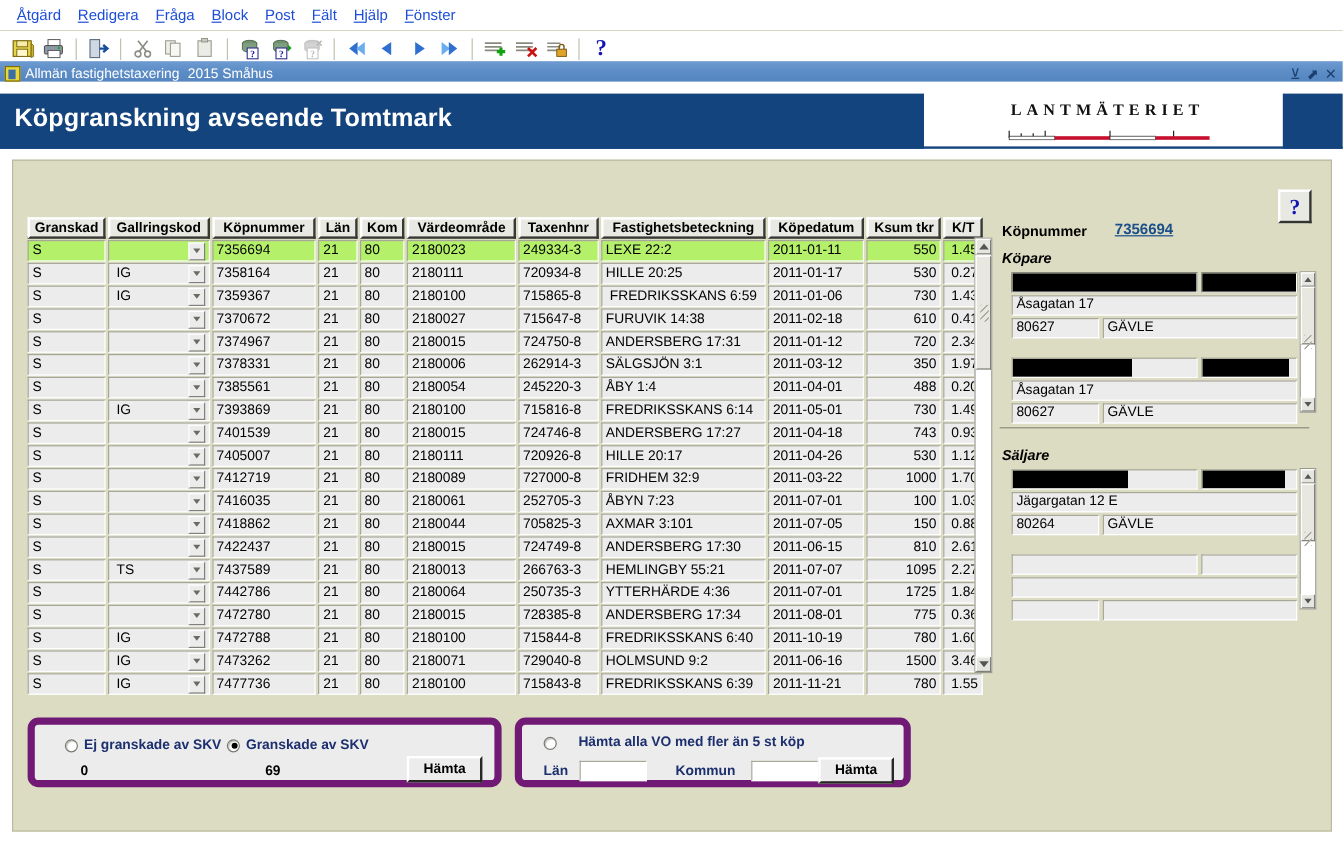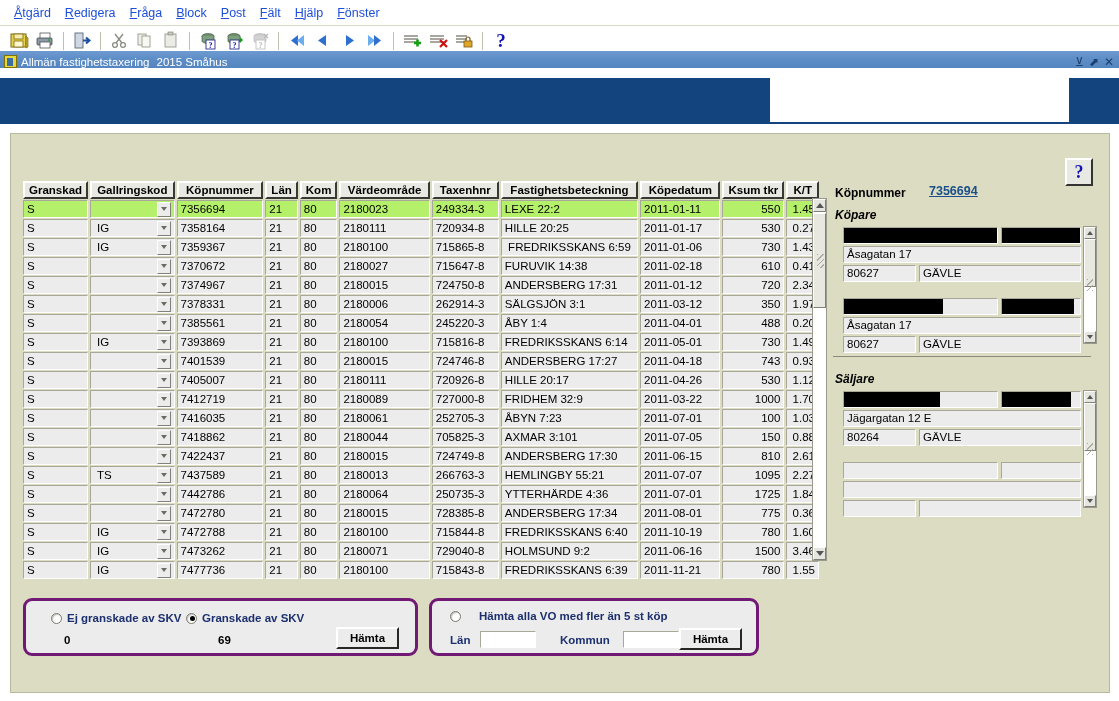--- a/index.html
+++ b/index.html
@@ -275,21 +275,21 @@
   }
   .d-divider {
     position: absolute; left: 0; width: 258px; height: 1px;
     background: #8a8a7c;
   }
 
   
   .box {
     position: absolute; height: 58px;
     background: #ececec;
-    border: 3px solid #701a75;
+    border: 6px solid #701a75;
     border-radius: 9px;
   }
   .radio {
     display: inline-flex; align-items: center; cursor: pointer;
   }
   .radio .dot {
     width: 11px; height: 11px; border-radius: 50%;
     background: #ffffff;
     border: 1px solid #7a7a70;
     box-shadow: inset 1px 1px 1px rgba(0,0,0,.25);
@@ -469,20 +469,38 @@
     <span class="mdi-ctrls">
       <span>⊻</span>
       <span>⬈</span>
       <span>✕</span>
     </span>
   </div>
 
   <div class="banner">
     <div class="banner-blue-left"></div>
     <div class="banner-blue-right"></div>
+    <div class="banner-title">Köpgranskning avseende Tomtmark</div>
+    <div class="logo">
+      <div class="logo-word">LANTMÄTERIET</div>
+      <div class="logo-bar">
+        <svg width="178" height="10" viewBox="0 0 178 10">
+          <line x1="8" y1="2" x2="8" y2="8" stroke="#222" stroke-width="1"></line>
+          <line x1="18" y1="4" x2="18" y2="8" stroke="#222" stroke-width="1"></line>
+          <line x1="28" y1="4" x2="28" y2="8" stroke="#222" stroke-width="1"></line>
+          <line x1="38" y1="2" x2="38" y2="8" stroke="#222" stroke-width="1"></line>
+          <line x1="92" y1="2" x2="92" y2="8" stroke="#222" stroke-width="1"></line>
+          <line x1="145" y1="2" x2="145" y2="8" stroke="#222" stroke-width="1"></line>
+          <rect x="8" y="6.5" width="38" height="3" fill="#ffffff" stroke="#222" stroke-width=".6"></rect>
+          <rect x="46" y="6.5" width="46" height="3" fill="#c8102e"></rect>
+          <rect x="92" y="6.5" width="38" height="3" fill="#ffffff" stroke="#222" stroke-width=".6"></rect>
+          <rect x="130" y="6.5" width="45" height="3" fill="#c8102e"></rect>
+        </svg>
+      </div>
+    </div>
     <div class="banner-rule"></div>
   </div>
 
   <div class="content">
     <div class="panel">
 
       <div class="help-btn">?</div>
 
       <div class="grid-wrap">
         <table class="grid">

